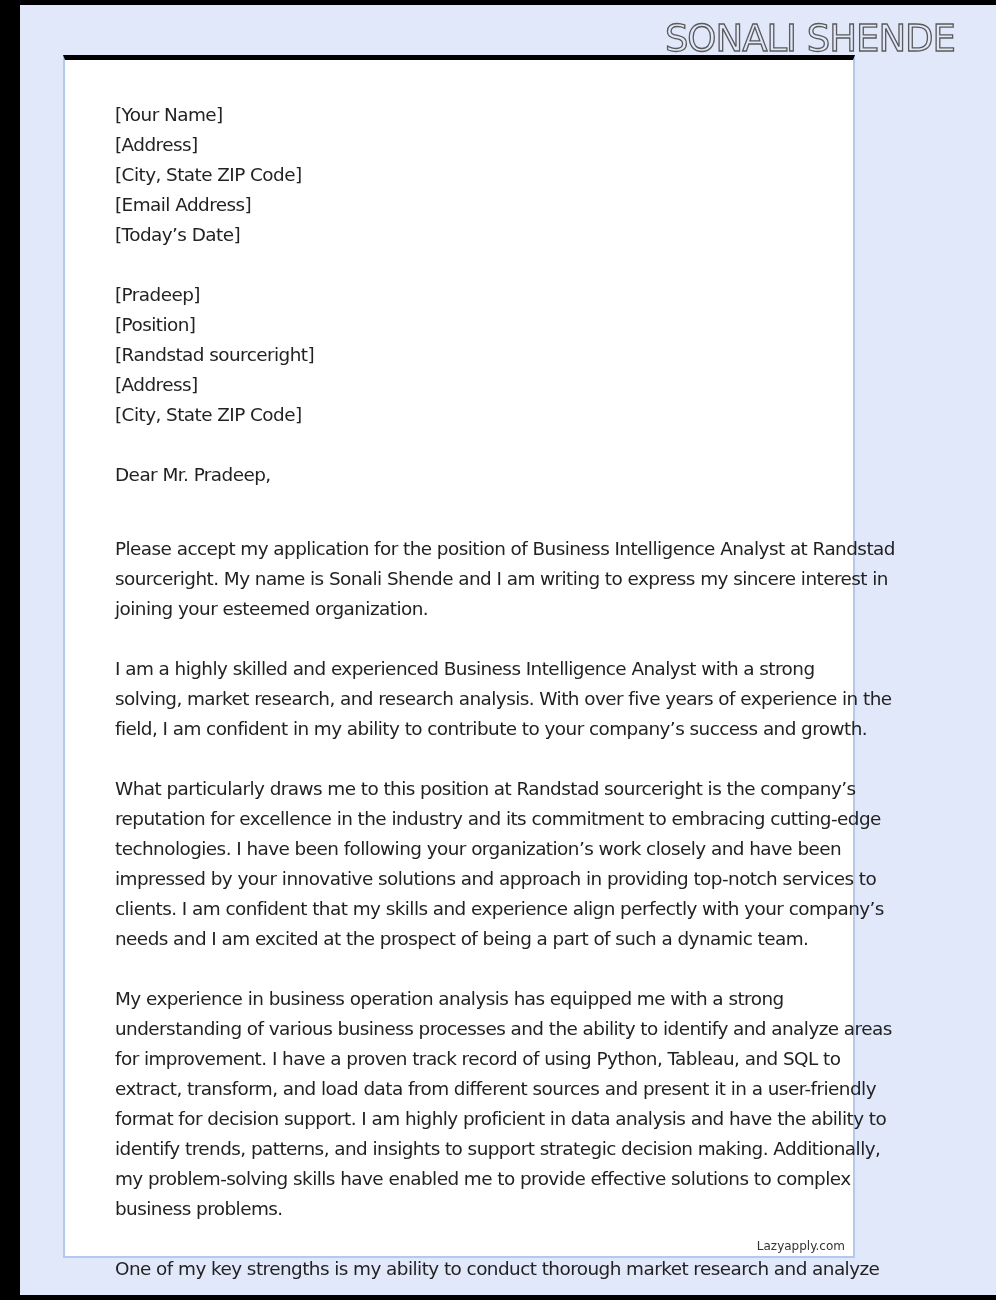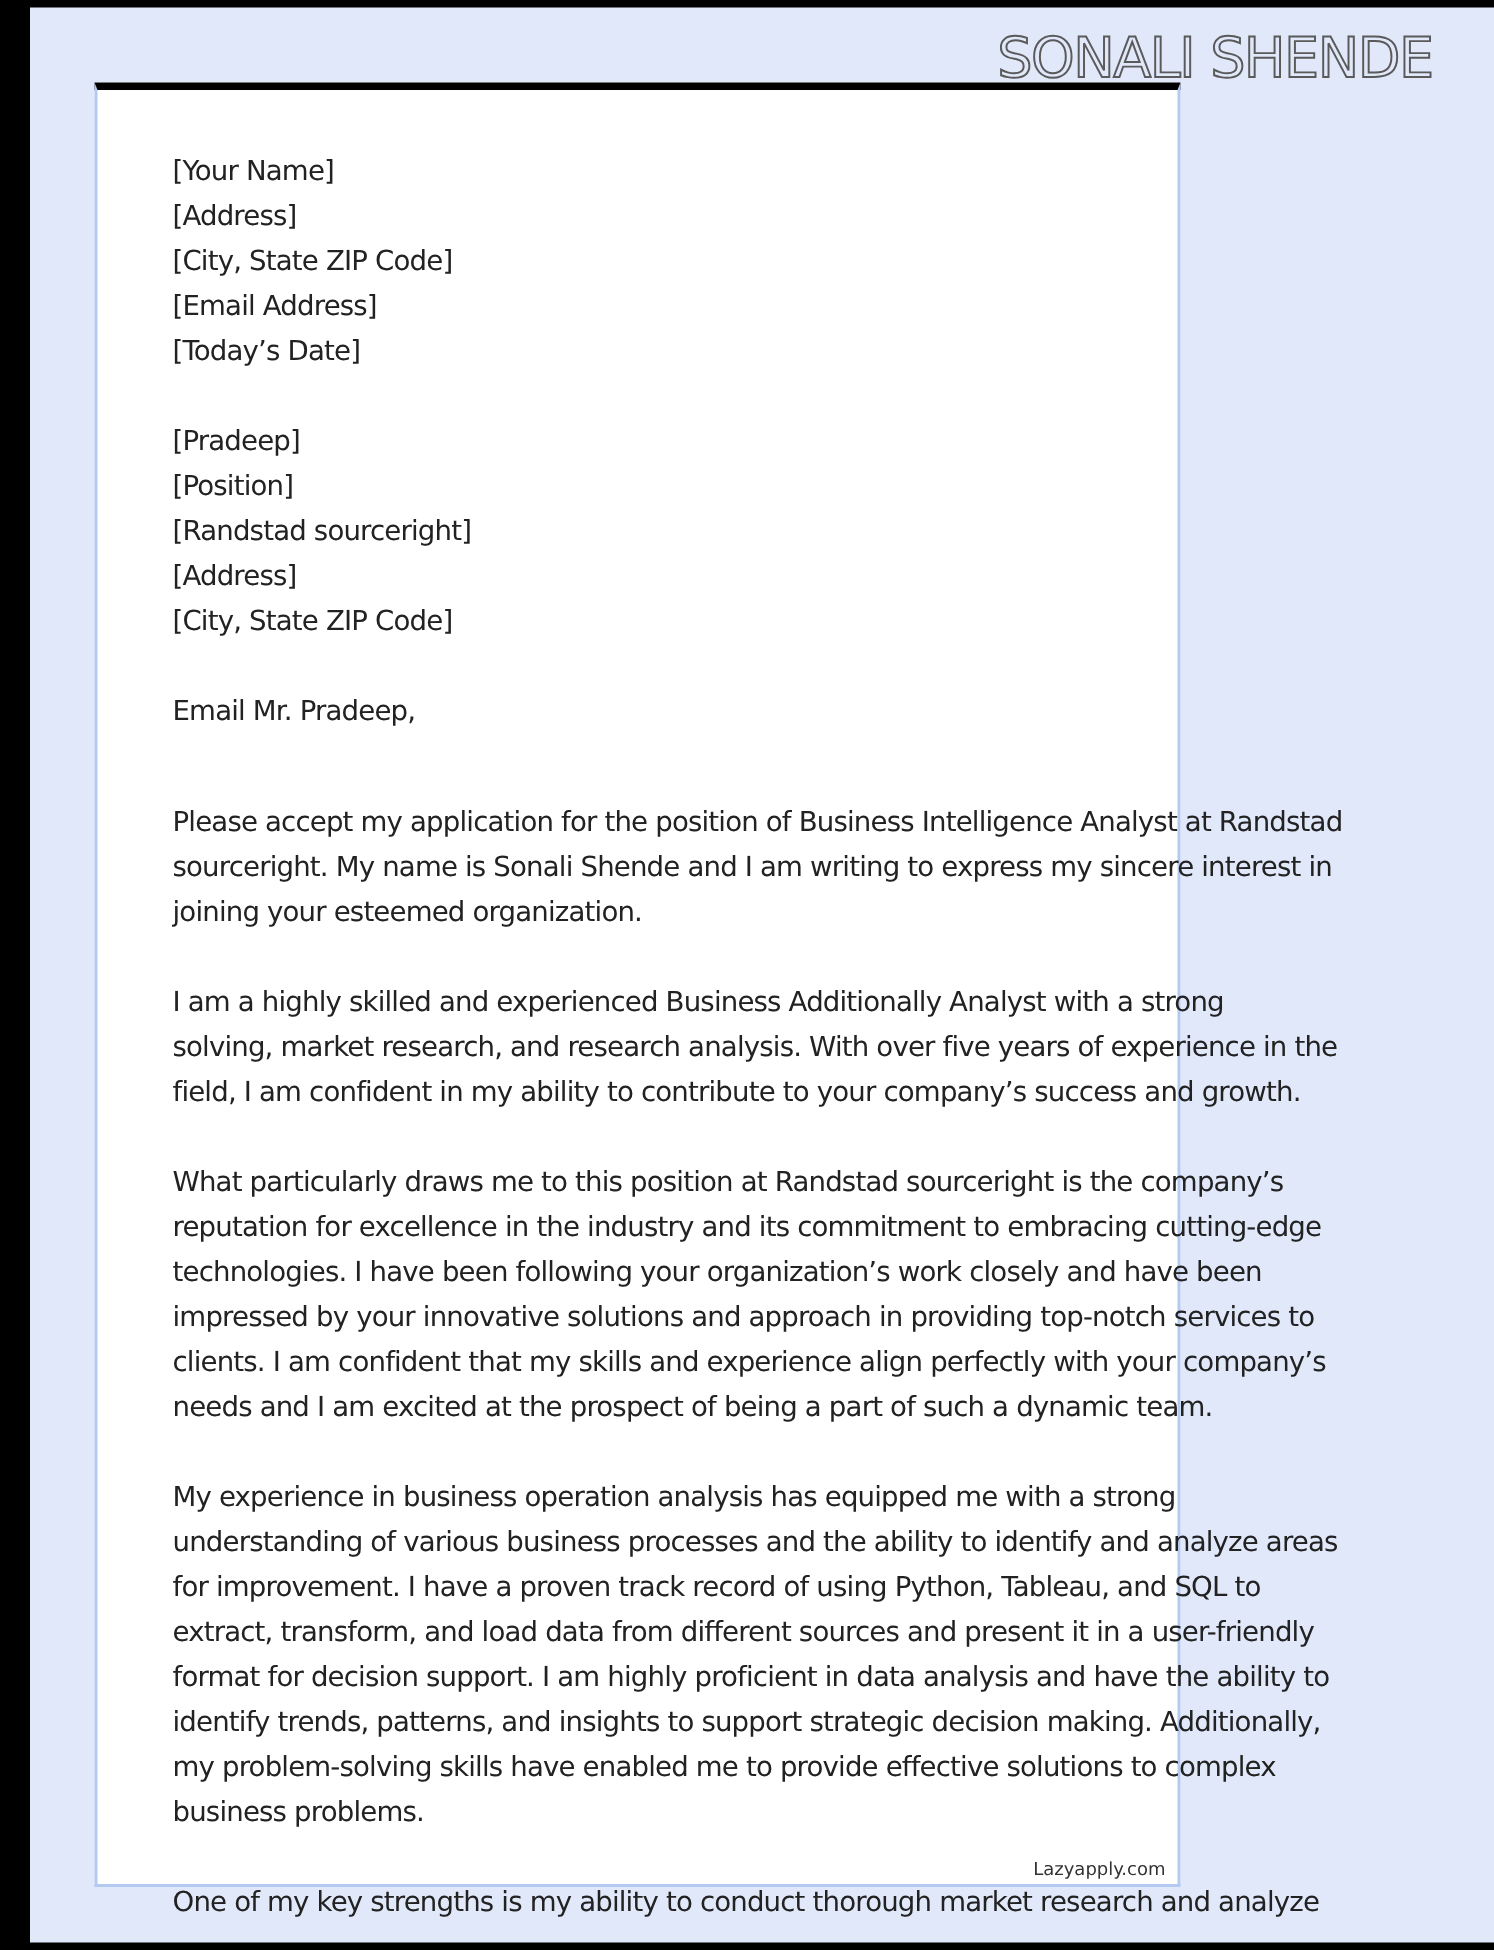--- a/index.html
+++ b/index.html
@@ -32,21 +32,21 @@
       letter-spacing: -1px;
       color: #e0e8fa;
       -webkit-text-stroke: 1.3px #5a5a5a;
       line-height: 44px;
       white-space: nowrap;
     }
     .page {
       position: absolute;
       left: 43px;
       top: 50px;
-      width: 724px;
+      width: 792px;
       height: 1203px;
       background: #ffffff;
       border-top: 5px solid #000000;
       border-left: 2px solid #b4c9f2;
       border-right: 2px solid #b4c9f2;
       border-bottom: 2px solid #b4c9f2;
       box-sizing: border-box;
     }
     .watermark {
       position: absolute;
@@ -106,31 +106,31 @@
     </div>
     <span class="gap"></span>
     <div>
       <span class="line">[Pradeep]</span>
       <span class="line">[Position]</span>
       <span class="line">[Randstad sourceright]</span>
       <span class="line">[Address]</span>
       <span class="line">[City, State ZIP Code]</span>
     </div>
     <span class="gap"></span>
-    <span class="line">Email Mr. Pradeep,</span>
+    <span class="line">Dear Mr. Pradeep,</span>
     <span class="gap"></span>
 
     <div class="para">
       <span class="line">Please accept my application for the position of Business Intelligence Analyst at Randstad</span>
       <span class="line">sourceright. My name is Sonali Shende and I am writing to express my sincere interest in</span>
       <span class="line">joining your esteemed organization.</span>
     </div>
 
     <div class="para">
-      <span class="line">I am a highly skilled and experienced Business Additionally Analyst with a strong</span>
+      <span class="line">I am a highly skilled and experienced Business Intelligence Analyst with a strong</span>
       <span class="line">solving, market research, and research analysis. With over five years of experience in the</span>
       <span class="line">field, I am confident in my ability to contribute to your company’s success and growth.</span>
     </div>
 
     <div class="para">
       <span class="line">What particularly draws me to this position at Randstad sourceright is the company’s</span>
       <span class="line">reputation for excellence in the industry and its commitment to embracing cutting-edge</span>
       <span class="line">technologies. I have been following your organization’s work closely and have been</span>
       <span class="line">impressed by your innovative solutions and approach in providing top-notch services to</span>
       <span class="line">clients. I am confident that my skills and experience align perfectly with your company’s</span>

